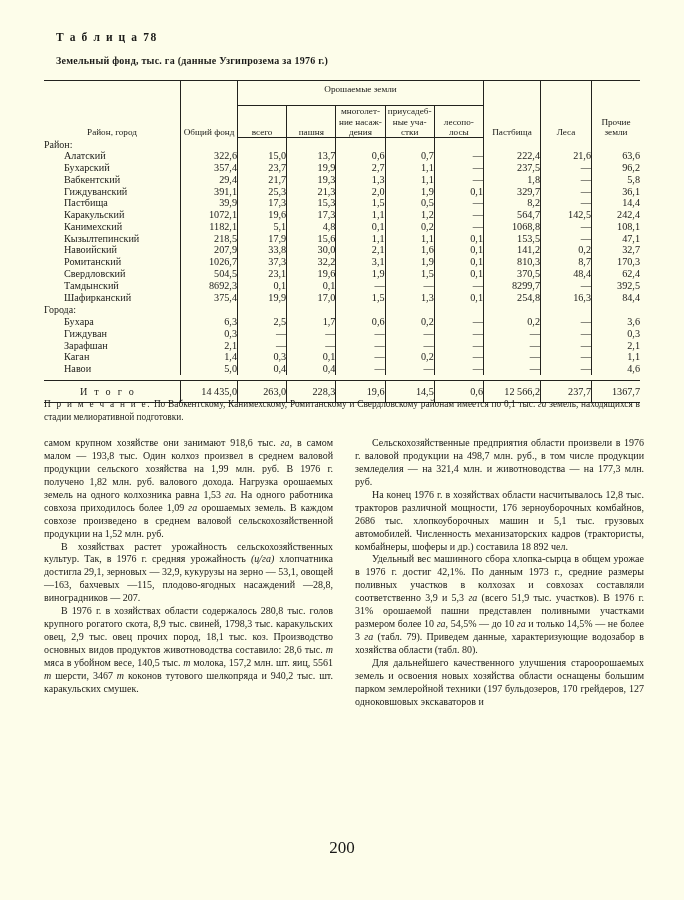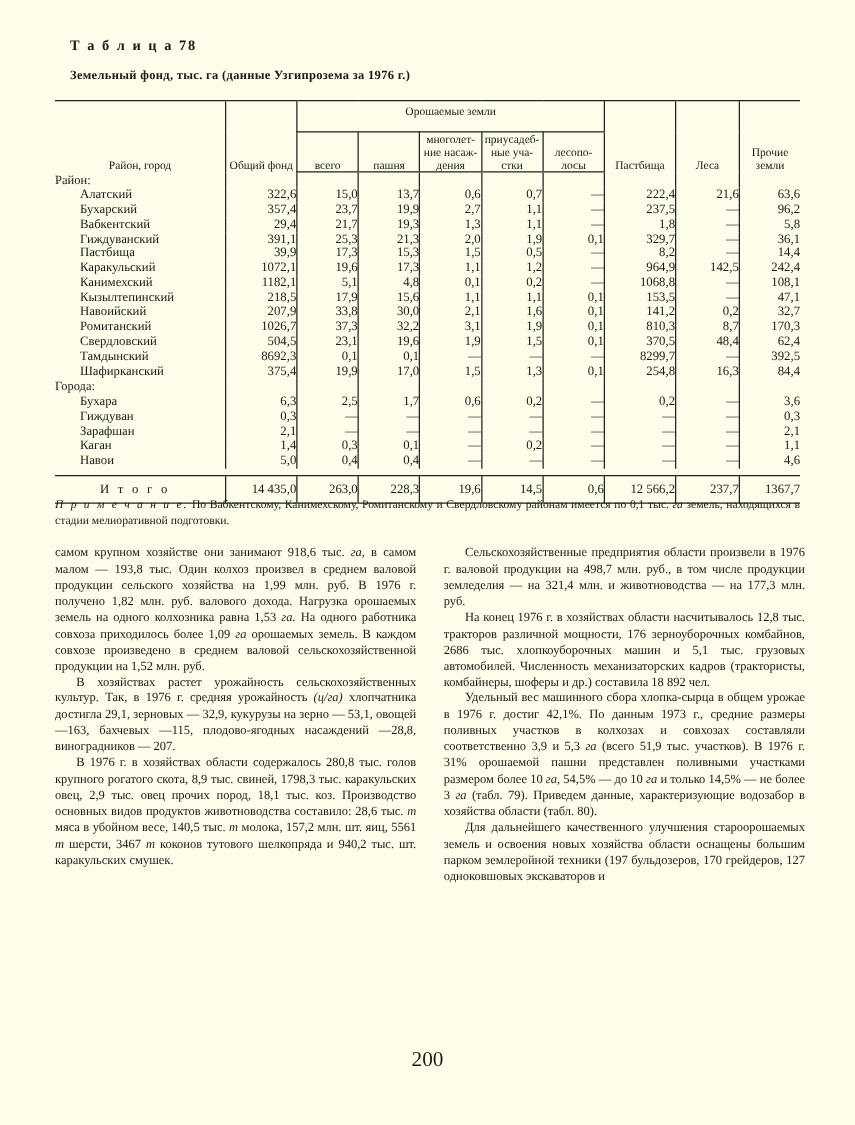--- a/index.html
+++ b/index.html
@@ -130,21 +130,20 @@
     position: absolute;
     left: 44px;
     top: 398px;
     width: 596px;
     font-size: 9.3px;
     line-height: 1.36;
     text-align: justify;
   }
   .note .lead {
     letter-spacing: 1.5px;
-    font-style: italic;
   }
   .note i { font-style: italic; }
 
   
   .cols {
     position: absolute;
     left: 44px;
     top: 437px;
     width: 600px;
     display: flex;
@@ -291,21 +290,21 @@
             <td class="vl">14,4</td>
           </tr>
           <tr>
             <td class="name indent">Каракульский</td>
             <td class="vl">1072,1</td>
             <td class="vl">19,6</td>
             <td class="vl">17,3</td>
             <td class="vl">1,1</td>
             <td class="vl">1,2</td>
             <td class="vl"><span class="dash">—</span></td>
-            <td class="vl">964,9</td>
+            <td class="vl">564,7</td>
             <td class="vl">142,5</td>
             <td class="vl">242,4</td>
           </tr>
           <tr>
             <td class="name indent">Канимехский</td>
             <td class="vl">1182,1</td>
             <td class="vl">5,1</td>
             <td class="vl">4,8</td>
             <td class="vl">0,1</td>
             <td class="vl">0,2</td>

